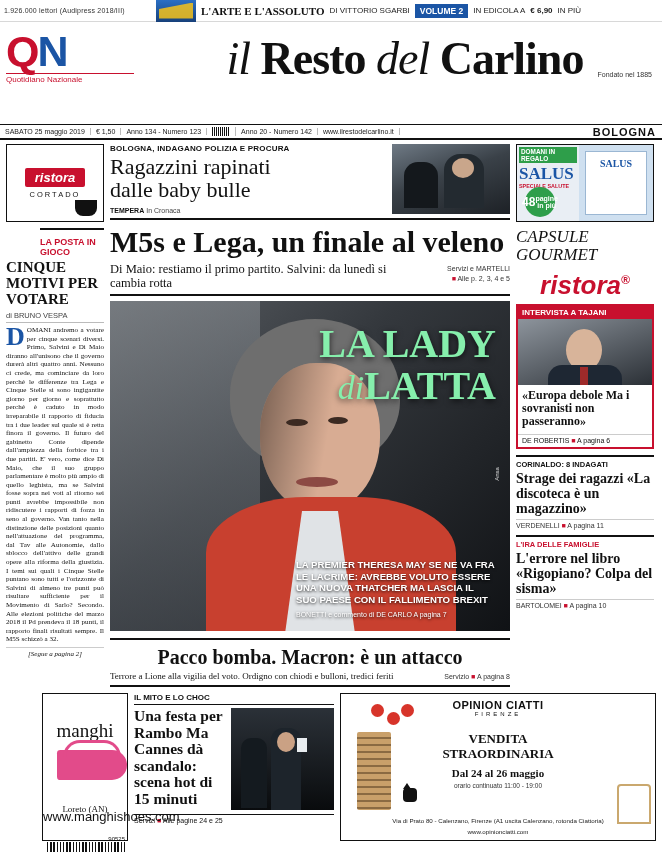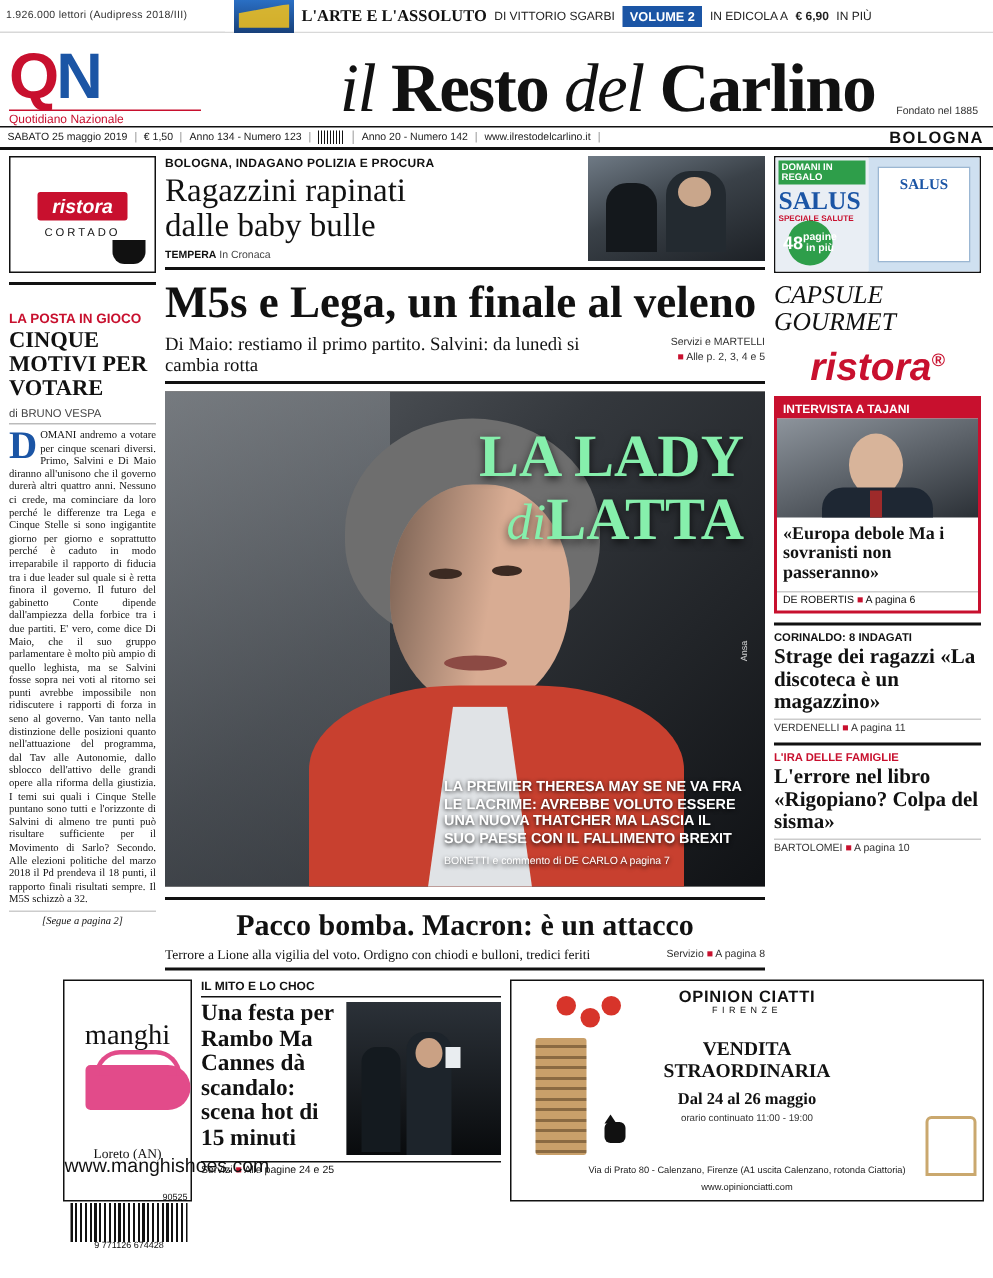--- a/index.html
+++ b/index.html
@@ -39,21 +39,21 @@
   .title-wrap { flex:1; text-align:center; position:relative; }
   .maintitle { font-family:"Liberation Serif",serif; font-size:46px; line-height:50px;
                letter-spacing:-1px; white-space:nowrap; }
   .maintitle .il { font-style:italic; font-weight:normal; }
   .maintitle .resto { font-weight:bold; }
   .founded { position:absolute; right:2px; bottom:6px; font-family:"Liberation Sans",sans-serif;
              font-size:7px; color:#333; }
 
   
   .infobar { display:flex; align-items:center; height:16px; border-top:1px solid #111;
-             border-bottom:2px solid #111; font-family:"Liberation Sans",sans-serif; font-size:7px; color:#222; }
+             border-bottom:2px solid #111; font-family:"Liberation Sans",sans-serif; font-size:7px; color:#222;margin-top:40px; }
   .infobar .cell { padding:0 5px; border-right:1px solid #bbb; white-space:nowrap; }
   .infobar .cell:last-child { border-right:none; }
   .infobar .spacer { flex:1; border:none; }
   .infobar .edition { font-family:"Liberation Sans",sans-serif; font-weight:bold; font-size:11px;
                       color:#111; padding-right:6px; letter-spacing:1px; }
   .barcode-mini { display:inline-block; width:18px; height:9px;
      background:repeating-linear-gradient(90deg,#111 0 1px,#fff 1px 2px); vertical-align:middle; }
 
   
   .body { display:flex; padding:4px 6px 0 6px; gap:6px; }
@@ -64,21 +64,21 @@
   
   .ristora-box { border:1px solid #111; height:78px; background:#fff; position:relative;
                  display:flex; flex-direction:column; align-items:center; justify-content:center; }
   .ristora-badge { background:#c8102e; color:#fff; font-family:"Liberation Sans",sans-serif;
                    font-weight:bold; font-style:italic; font-size:13px; padding:2px 10px; border-radius:2px; }
   .ristora-sub { font-family:"Liberation Sans",sans-serif; font-size:7.5px; color:#111;
                  letter-spacing:2px; margin-top:3px; }
   .ristora-cup { position:absolute; right:6px; bottom:5px; width:22px; height:16px;
                  background:#111; border-radius:0 0 8px 8px; }
   .posta-kicker { font-family:"Liberation Sans",sans-serif; font-weight:bold; font-size:9px;
-                  color:#c8102e; border-top:2px solid #111; margin-top:6px; padding-top:17px; }
+                  color:#c8102e; border-top:2px solid #111; margin-top:6px; padding-top:7px;margin-left:34px; }
   .posta-title { font-family:"Liberation Serif",serif; font-size:15px; line-height:16px;
                  font-weight:bold; margin-top:2px; }
   .posta-author { font-family:"Liberation Sans",sans-serif; font-size:7.5px; color:#444;
                   border-bottom:1px solid #bbb; padding-bottom:2px; margin-top:4px; }
   .posta-text { font-family:"Liberation Serif",serif; font-size:7.1px; line-height:8.6px;
                 text-align:justify; margin-top:3px; color:#111; }
   .posta-text .dropcap { float:left; font-size:26px; line-height:22px; font-weight:bold;
                          color:#1b55a5; padding-right:2px; }
   .posta-more { font-family:"Liberation Serif",serif; font-style:italic; font-size:7px;
                 text-align:center; margin-top:3px; border-top:1px solid #ccc; padding-top:2px; }

